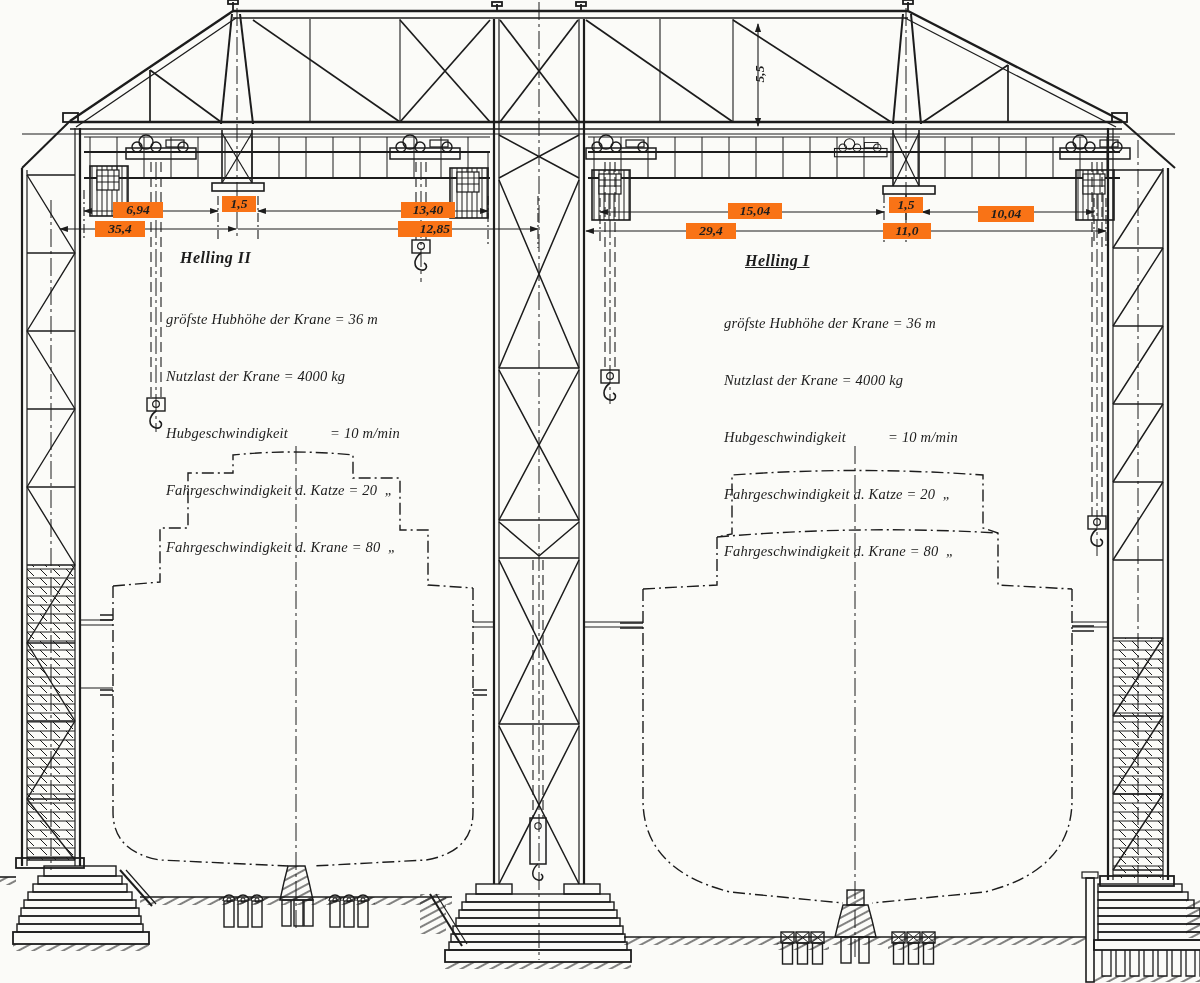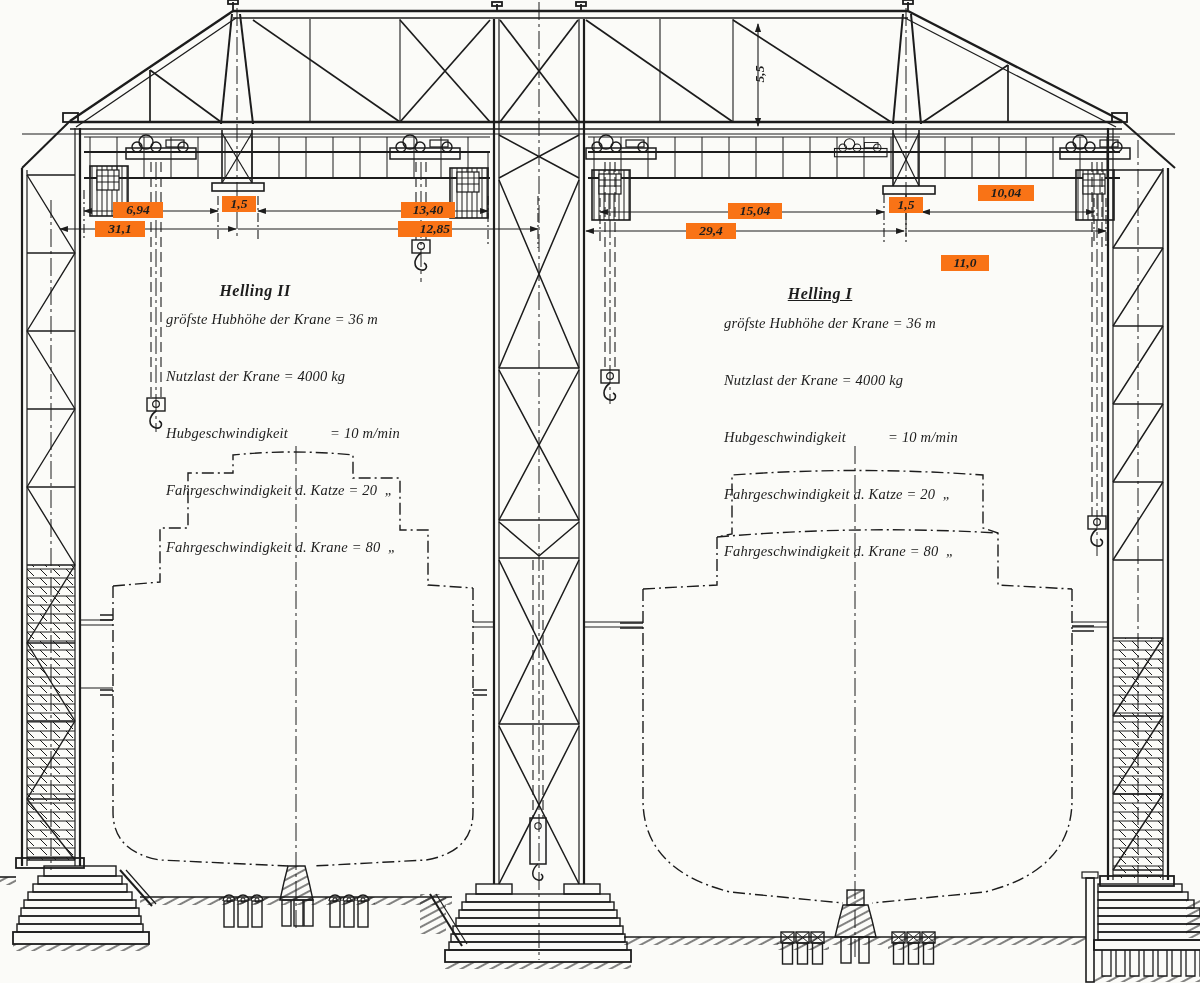--- a/index.html
+++ b/index.html
@@ -2,22 +2,22 @@
 <html><head>
 <meta charset="utf-8">
 <style>
   html,body{margin:0;padding:0;}
   .stage{position:relative;width:1200px;height:983px;background:#fbfbf8;overflow:hidden;
          font-family:"Liberation Serif",serif;color:#1c1c1c;}
   svg{position:absolute;left:0;top:0;}
   .lbl{position:absolute;font:italic 700 13.5px "Liberation Serif",serif;color:#1c1c1c;
        text-align:center;background:#f97316;padding:0 2px;white-space:nowrap;}
   .lbl-v{transform:rotate(-90deg);transform-origin:center center;background:transparent;}
-  .spec-title{position:absolute;font:italic 700 16px "Liberation Serif",serif;text-align:center;
-       letter-spacing:.5px;margin-top:33px;}
+  .spec-title{position:absolute;font:italic 700 16px "Liberation Serif",serif;
+       letter-spacing:.5px;}
   .spec-block{position:absolute;font:italic 500 14.5px "Liberation Serif",serif;line-height:19px;
        white-space:pre;letter-spacing:.2px;}
   .spec-line{height:19px;}
 </style>
 </head>
 <body>
 
 <div class="stage" style="background: rgb(251, 251, 248);">
 
 <svg width="1200" height="983" viewBox="0 0 1200 983" stroke="#1c1c1c" fill="none" stroke-linecap="butt">
@@ -362,22 +362,22 @@
   <div class="spec-line">gröfste Hubhöhe der Krane = 36 m</div>
   <div class="spec-line">Nutzlast der Krane = 4000 kg</div>
   <div class="spec-line">Hubgeschwindigkeit&nbsp;&nbsp;&nbsp;&nbsp;&nbsp;&nbsp;&nbsp;&nbsp;&nbsp;&nbsp; = 10 m/min</div>
   <div class="spec-line">Fahrgeschwindigkeit d. Katze = 20&nbsp;&nbsp;„</div>
   <div class="spec-line">Fahrgeschwindigkeit d. Krane = 80&nbsp;&nbsp;„</div>
 </div>
 
 <div class="lbl" style="left:113px;top:202px;width:46px;">6,94</div>
 <div class="lbl" style="left:222px;top:196px;width:30px;">1,5</div>
 <div class="lbl" style="left:401px;top:202px;width:50px;">13,40</div>
-<div class="lbl" style="left:95px;top:221px;width:46px;">31,1</div>
+<div class="lbl" style="left:95px;top:221px;width:46px;">35,4</div>
 <div class="lbl" style="left:398px;top:221px;width:50px;text-align:right;">12,85</div>
 <div class="lbl" style="left:728px;top:203px;width:50px;">15,04</div>
 <div class="lbl" style="left:889px;top:197px;width:30px;">1,5</div>
-<div class="lbl" style="left:978px;top:185px;width:52px;">10,04</div>
+<div class="lbl" style="left:978px;top:206px;width:52px;">10,04</div>
 <div class="lbl" style="left:686px;top:223px;width:46px;">29,4</div>
-<div class="lbl" style="left:941px;top:223px;width:44px;margin-top:32px;">11,0</div>
+<div class="lbl" style="left:883px;top:223px;width:44px;">11,0</div>
 <div class="lbl lbl-v" style="left:738px;top:66px;width:40px;">5,5</div>
 
 </div>
 
 </body></html>

